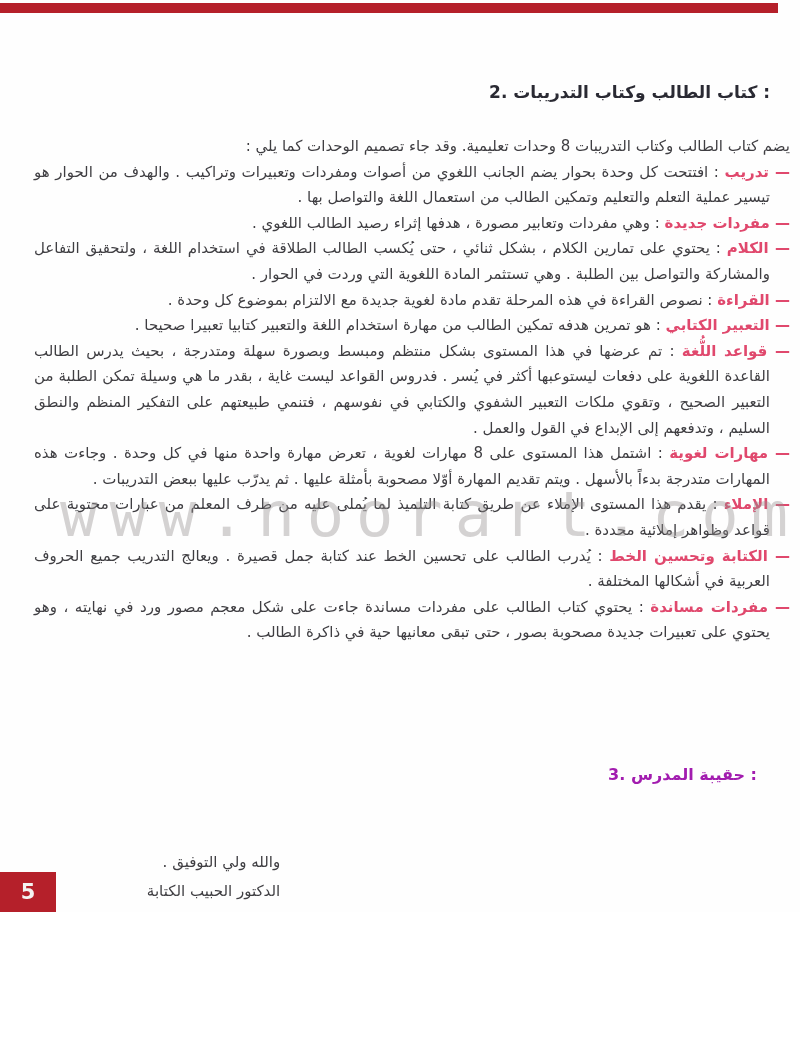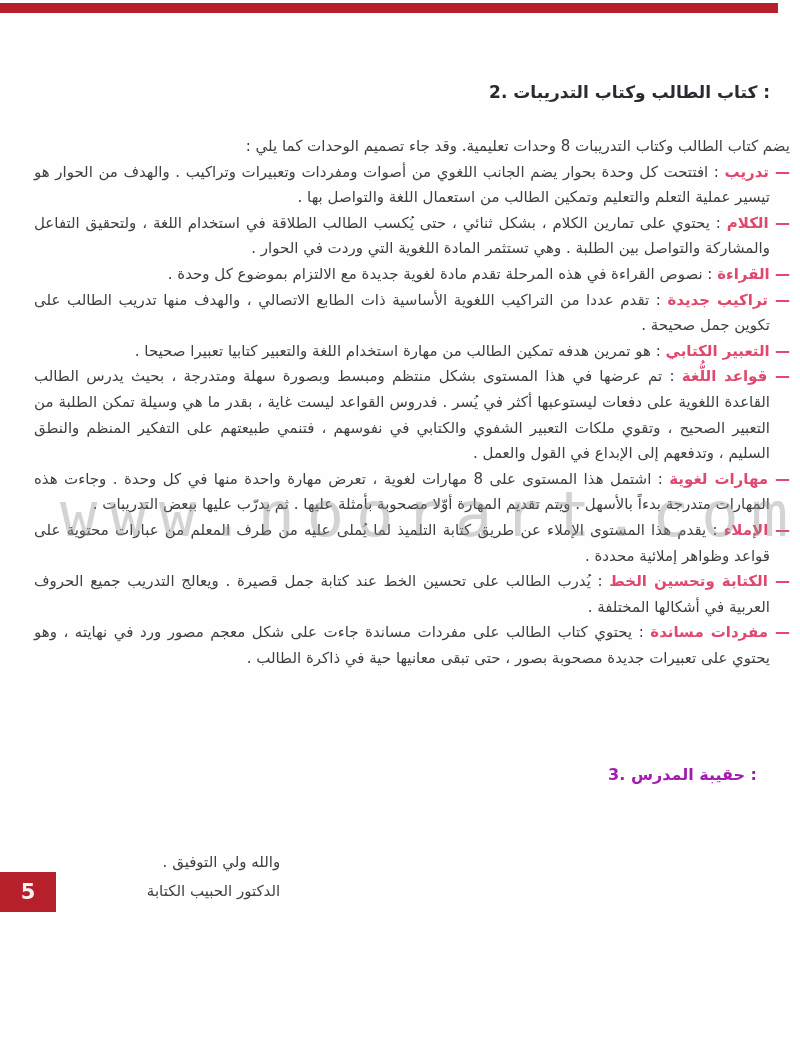--- a/index.html
+++ b/index.html
@@ -53,26 +53,26 @@
 
   <div class="topbar"></div>
 
   <div class="h2title">2. كتاب الطالب وكتاب التدريبات :</div>
 
   <div class="content">
     <p class="intro">يضم كتاب الطالب وكتاب التدريبات 8 وحدات تعليمية. وقد جاء تصميم الوحدات كما يلي :</p>
     <div id="items">
   <p class="item"><span class="dash">— </span><span class="label">تدريب</span><span class="colon"> : </span><span class="body">افتتحت كل وحدة بحوار يضم الجانب اللغوي من أصوات ومفردات وتعبيرات وتراكيب . والهدف من الحوار هو تيسير عملية التعلم والتعليم وتمكين الطالب من استعمال اللغة والتواصل بها .</span></p>
 
+  <p class="item"><span class="dash">— </span><span class="label">مفردات جديدة</span><span class="colon"> : </span><span class="body">وهي مفردات وتعابير مصورة ، هدفها إثراء رصيد الطالب اللغوي .</span></p>
 
   <p class="item"><span class="dash">— </span><span class="label">الكلام</span><span class="colon"> : </span><span class="body">يحتوي على تمارين الكلام ، بشكل ثنائي ، حتى يُكسب الطالب الطلاقة في استخدام اللغة ، ولتحقيق التفاعل والمشاركة والتواصل بين الطلبة . وهي تستثمر المادة اللغوية التي وردت في الحوار .</span></p>
 
   <p class="item"><span class="dash">— </span><span class="label">القراءة</span><span class="colon"> : </span><span class="body">نصوص القراءة في هذه المرحلة تقدم مادة لغوية جديدة مع الالتزام بموضوع كل وحدة .</span></p>
 
-  <p class="item"><span class="dash">— </span><span class="label">تراكيب جديدة</span><span class="colon"> : </span><span class="body">تقدم عددا من التراكيب اللغوية الأساسية ذات الطابع الاتصالي ، والهدف منها تدريب الطالب على تكوين جمل صحيحة .</span></p>
 
 
   <p class="item"><span class="dash">— </span><span class="label">التعبير الكتابي</span><span class="colon"> : </span><span class="body">هو تمرين هدفه تمكين الطالب من مهارة استخدام اللغة والتعبير كتابيا تعبيرا صحيحا .</span></p>
 
   <p class="item"><span class="dash">— </span><span class="label">قواعد اللُّغة</span><span class="colon"> : </span><span class="body">تم عرضها في هذا المستوى بشكل منتظم ومبسط وبصورة سهلة ومتدرجة ، بحيث يدرس الطالب القاعدة اللغوية على دفعات ليستوعبها أكثر في يُسر . فدروس القواعد ليست غاية ، بقدر ما هي وسيلة تمكن الطلبة من التعبير الصحيح ، وتقوي ملكات التعبير الشفوي والكتابي في نفوسهم ، فتنمي طبيعتهم على التفكير المنظم والنطق السليم ، وتدفعهم إلى الإبداع في القول والعمل .</span></p>
 
   <p class="item"><span class="dash">— </span><span class="label">مهارات لغوية</span><span class="colon"> : </span><span class="body">اشتمل هذا المستوى على 8 مهارات لغوية ، تعرض مهارة واحدة منها في كل وحدة . وجاءت هذه المهارات متدرجة بدءاً بالأسهل . ويتم تقديم المهارة أوّلا مصحوبة بأمثلة عليها . ثم يدرّب عليها ببعض التدريبات .</span></p>
 
   <p class="item"><span class="dash">— </span><span class="label">الإملاء</span><span class="colon"> : </span><span class="body">يقدم هذا المستوى الإملاء عن طريق كتابة التلميذ لما يُملى عليه من طرف المعلم من عبارات محتوية على قواعد وظواهر إملائية محددة .</span></p>
 

